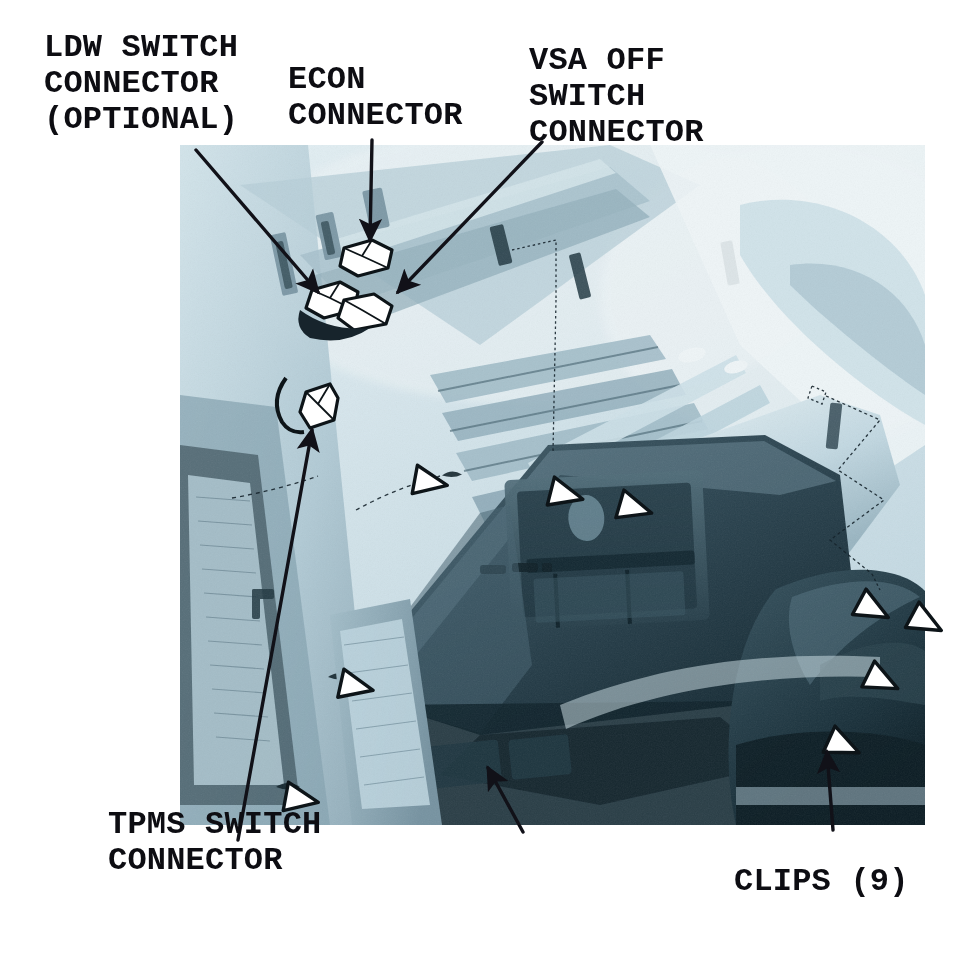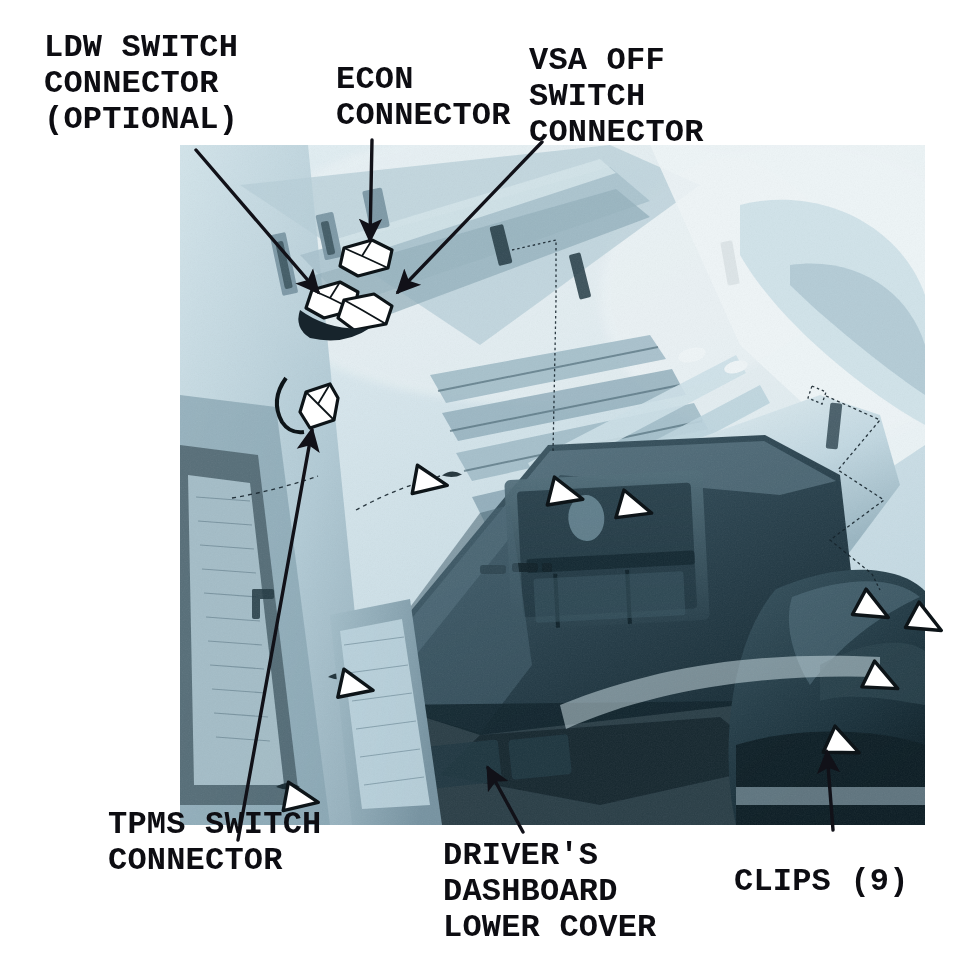--- a/index.html
+++ b/index.html
@@ -23,21 +23,21 @@
     font-family: Liberation Mono, monospace;
     font-weight: bold;
     font-size: 32px;
     line-height: 1.13;
     letter-spacing: 0.2px;
     color: #0d0d12;
     white-space: pre-line;
     text-transform: uppercase;
   }
   #label-ldw   { left: 44px;  top: 30px;  }
-  #label-econ  { left: 288px; top: 62px; margin-left: 48px;  }
+  #label-econ  { left: 288px; top: 62px;  }
   #label-vsa   { left: 529px; top: 43px;  }
   #label-tpms  { left: 108px; top: 807px; }
   #label-cover { left: 443px; top: 838px; }
   #label-clips { left: 734px; top: 864px; }
 
   
   #photo-plate {
     position: absolute;
     left: 180px;
     top: 145px;
@@ -342,19 +342,16 @@
   <div class="label" id="label-econ">ECON
 CONNECTOR</div>
 
   <div class="label" id="label-vsa">VSA OFF
 SWITCH
 CONNECTOR</div>
 
   <div class="label" id="label-tpms">TPMS SWITCH
 CONNECTOR</div>
 
-  <div class="label" id="label-cover">DRIVER'S
-DASHBOARD
-LOWER COVER</div>
 
   <div class="label" id="label-clips">CLIPS (9)</div>
 
 </div>
 
 </body></html>

